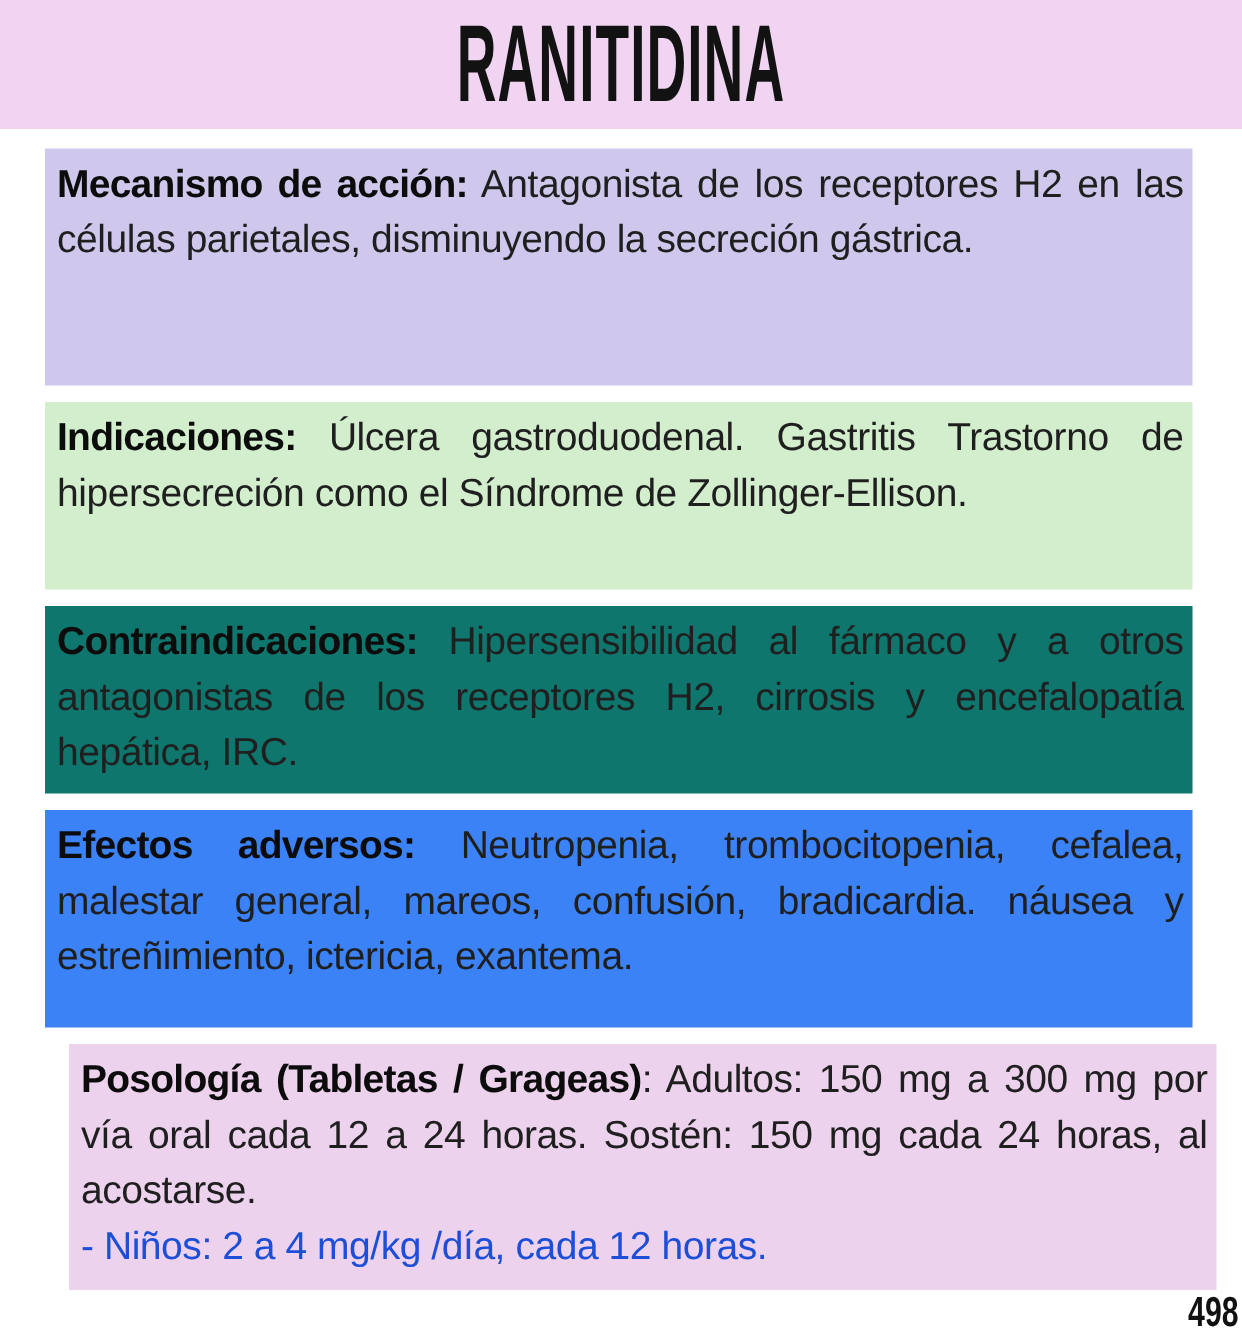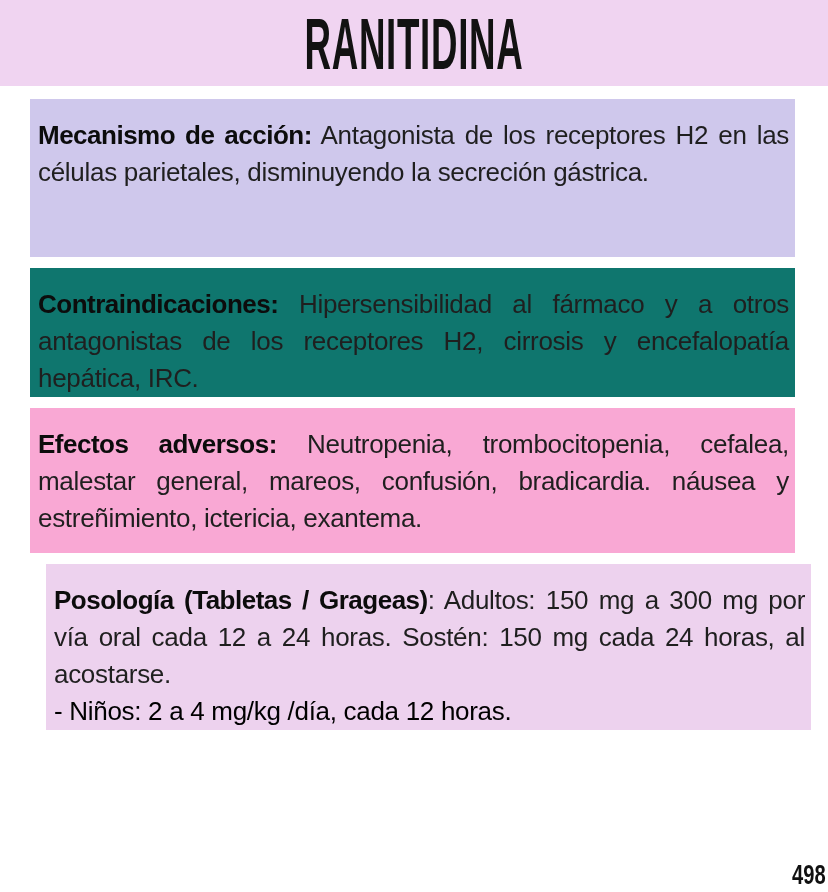--- a/index.html
+++ b/index.html
@@ -38,21 +38,21 @@
   }
 
   
   .sections {
     margin: 13px 33px 0 30px; 
   }
   .sec {
     box-sizing: border-box;
     width: 765px;
     margin-bottom: 11px;
-    padding: 18px 6px 0 8px;
+    padding: 5px 6px 0 8px;
   }
   .sec-1 { background: #cfc8ec; min-height: 158px; }
   .sec-2 { background: #d2eecd; min-height: 125px; }
   .sec-3 { background: #f6dfc2; min-height: 125px; }
   .sec-4 { background: #cce4f1; min-height: 145px; }
   .sec-5 { background: #edd2ee; min-height: 164px; }
 
   .sec-text {
     margin: 0;
     font-size: 26px;
@@ -67,21 +67,21 @@
     letter-spacing: -0.5px;
   }
   .label-colon {
     color: #1f1f1f;
   }
   .sec-line2 {
     margin: 0;
     font-size: 26px;
     line-height: 37px;
     letter-spacing: -0.3px;
-    color: #000000;
+    color: #1d4ed8;
     text-align: left;
   }
 
   
   .page-num {
     position: absolute;
     right: 2px;
     bottom: 3px;
     display: inline-block;
     font-weight: 900;
@@ -103,29 +103,35 @@
 
   <main class="sections">
 
     <section class="sec sec-1" style="background: rgb(207, 200, 236);">
       <p class="sec-text">
         <strong class="sec-label">Mecanismo de acción:</strong>
         <span>Antagonista de los receptores H2 en las células parietales, disminuyendo la secreción gástrica.</span>
       </p>
     </section>
 
+    <section class="sec sec-2" style="background: rgb(210, 238, 205);">
+      <p class="sec-text">
+        <strong class="sec-label">Indicaciones:</strong>
+        <span>Úlcera gastroduodenal. Gastritis Trastorno de hipersecreción como el Síndrome de Zollinger-Ellison.</span>
+      </p>
+    </section>
 
     <section class="sec sec-3" style="background: #0f766e;">
       <p class="sec-text">
         <strong class="sec-label">Contraindicaciones:</strong>
         <span>Hipersensibilidad al fármaco y a otros antagonistas de los receptores H2, cirrosis y encefalopatía hepática, IRC.</span>
       </p>
     </section>
 
-    <section class="sec sec-4" style="background: #f9a8d4;">
+    <section class="sec sec-4" style="background: #3b82f6;">
       <p class="sec-text">
         <strong class="sec-label">Efectos adversos:</strong>
         <span>Neutropenia, trombocitopenia, cefalea, malestar general, mareos, confusión, bradicardia. náusea y estreñimiento, ictericia, exantema.</span>
       </p>
     </section>
 
     <section class="sec sec-5" style="background: rgb(237, 210, 238); margin-left: 16px;">
       <p class="sec-text">
         <strong class="sec-label">Posología (Tabletas / Grageas)</strong><span class="label-colon">:</span>
         <span>Adultos: 150 mg a 300 mg por vía oral cada 12 a 24 horas. Sostén: 150 mg cada 24 horas, al acostarse.</span>

